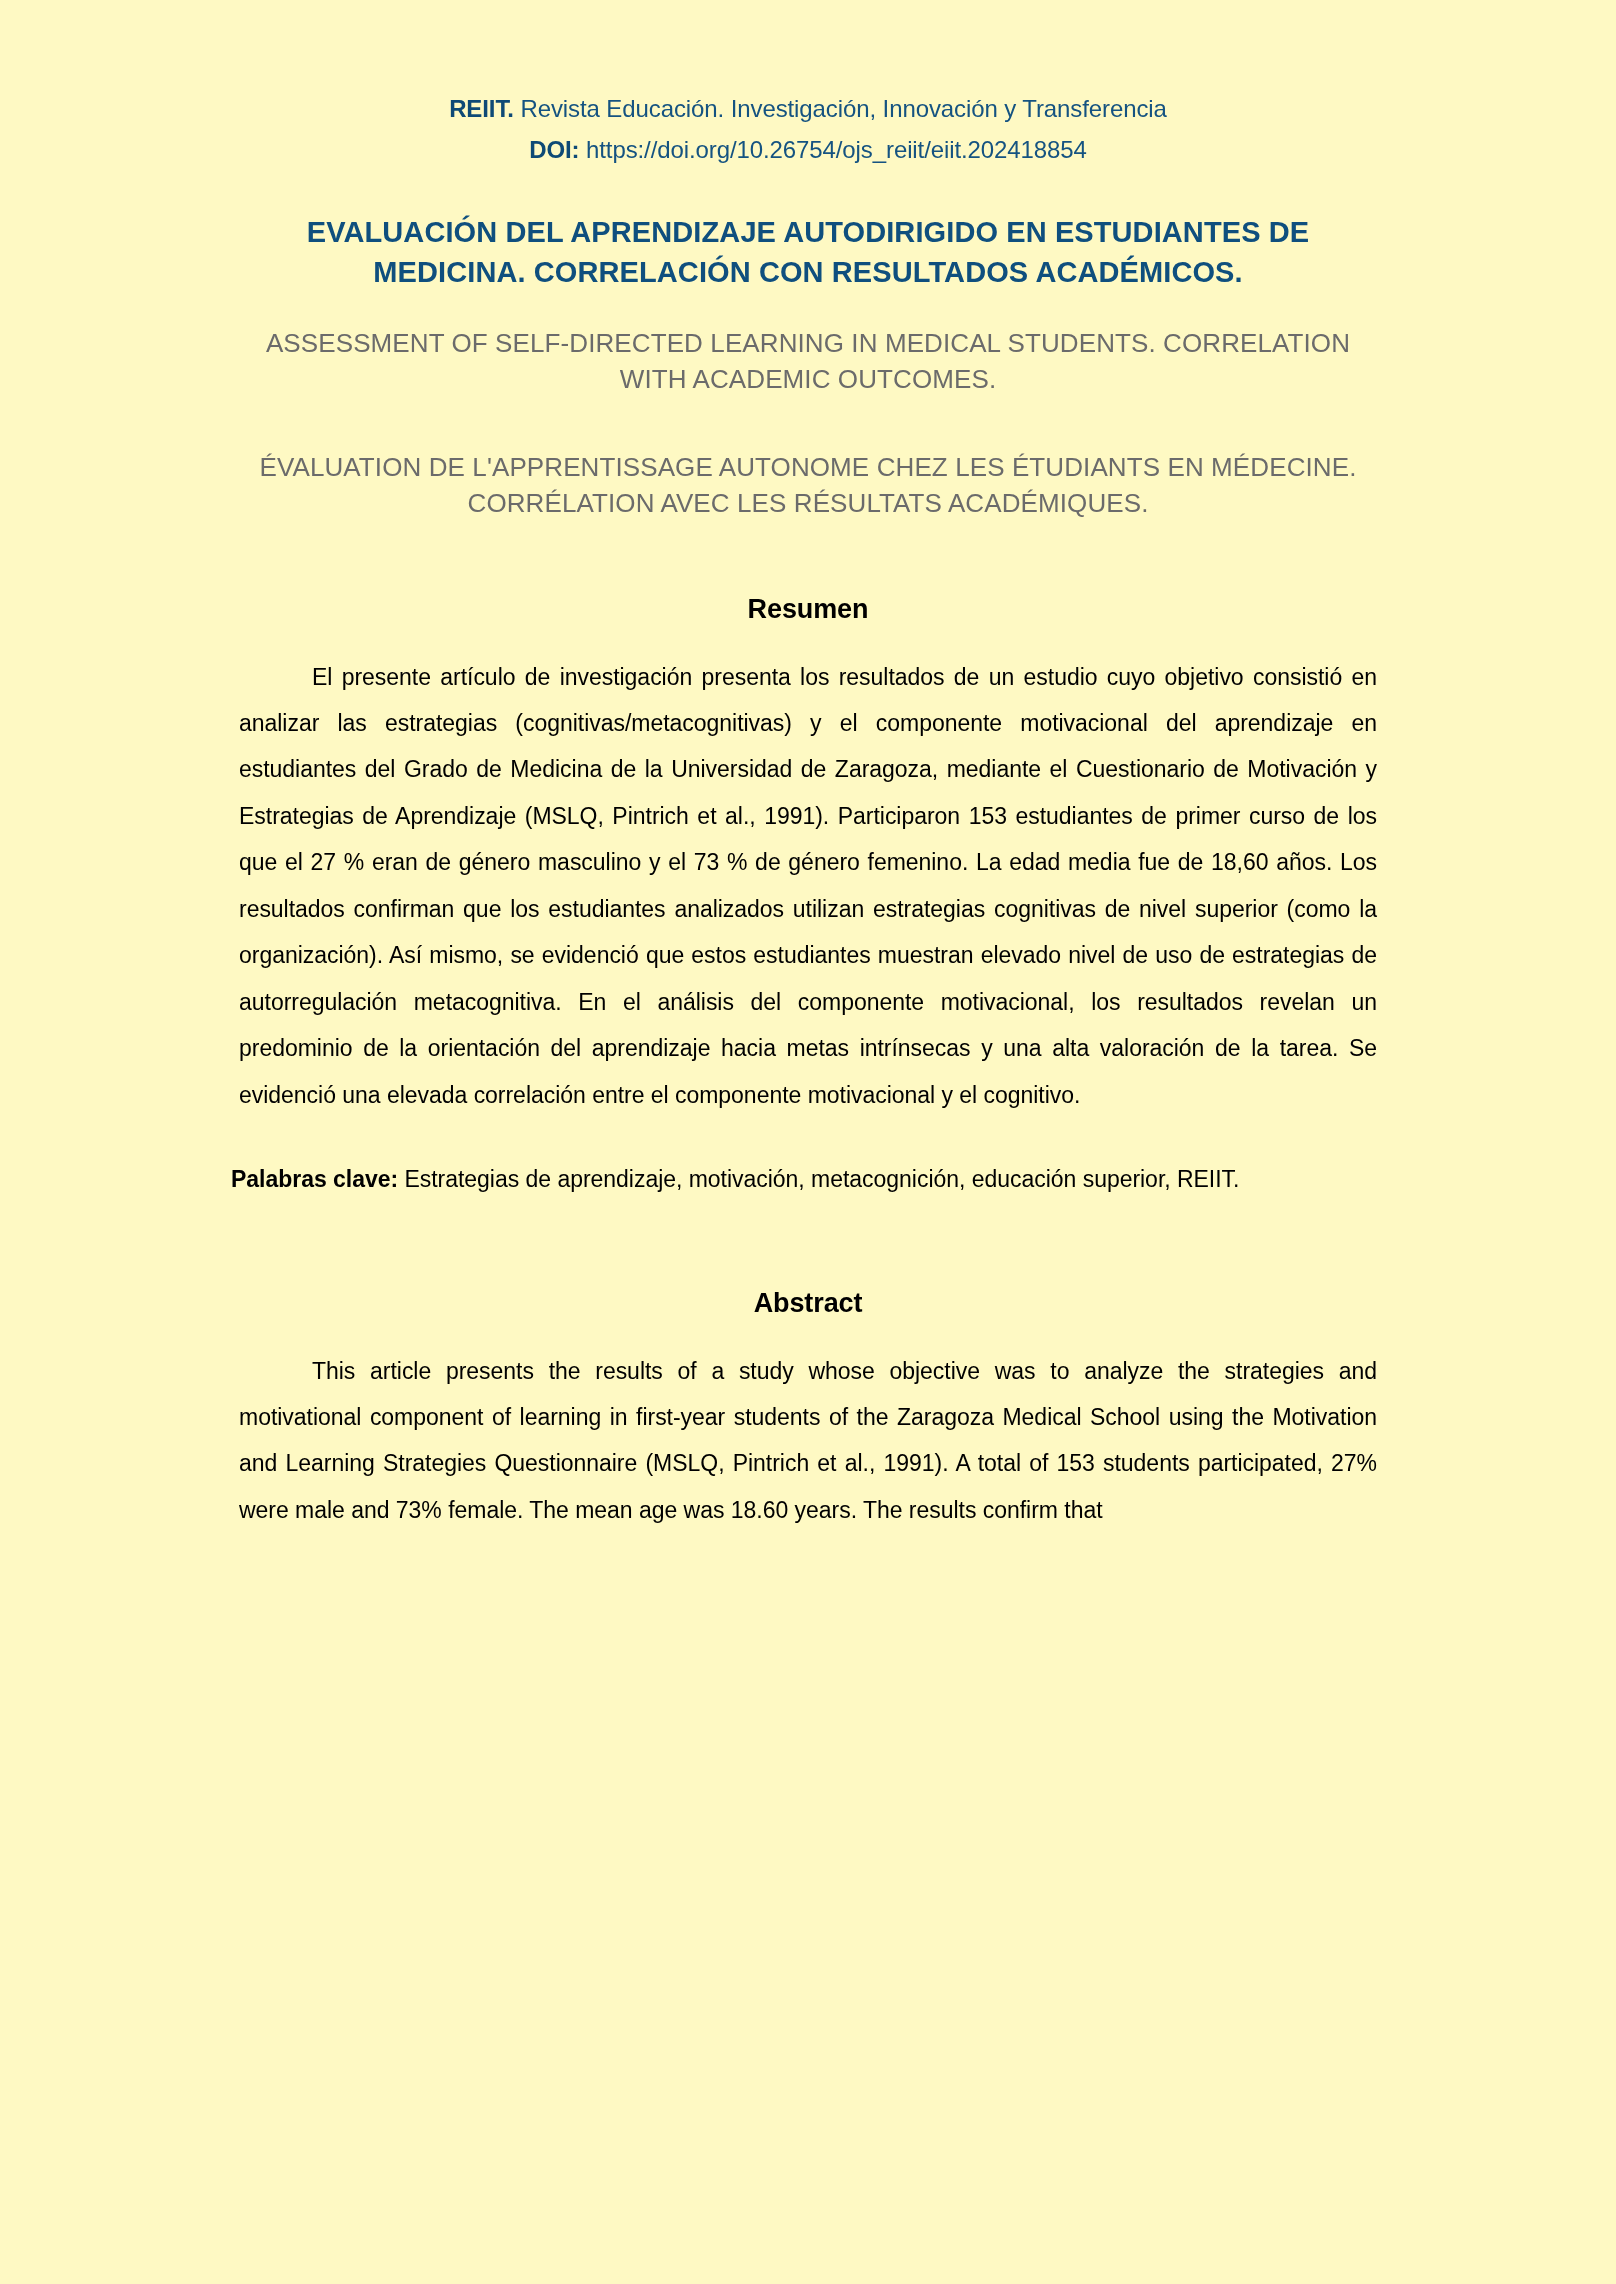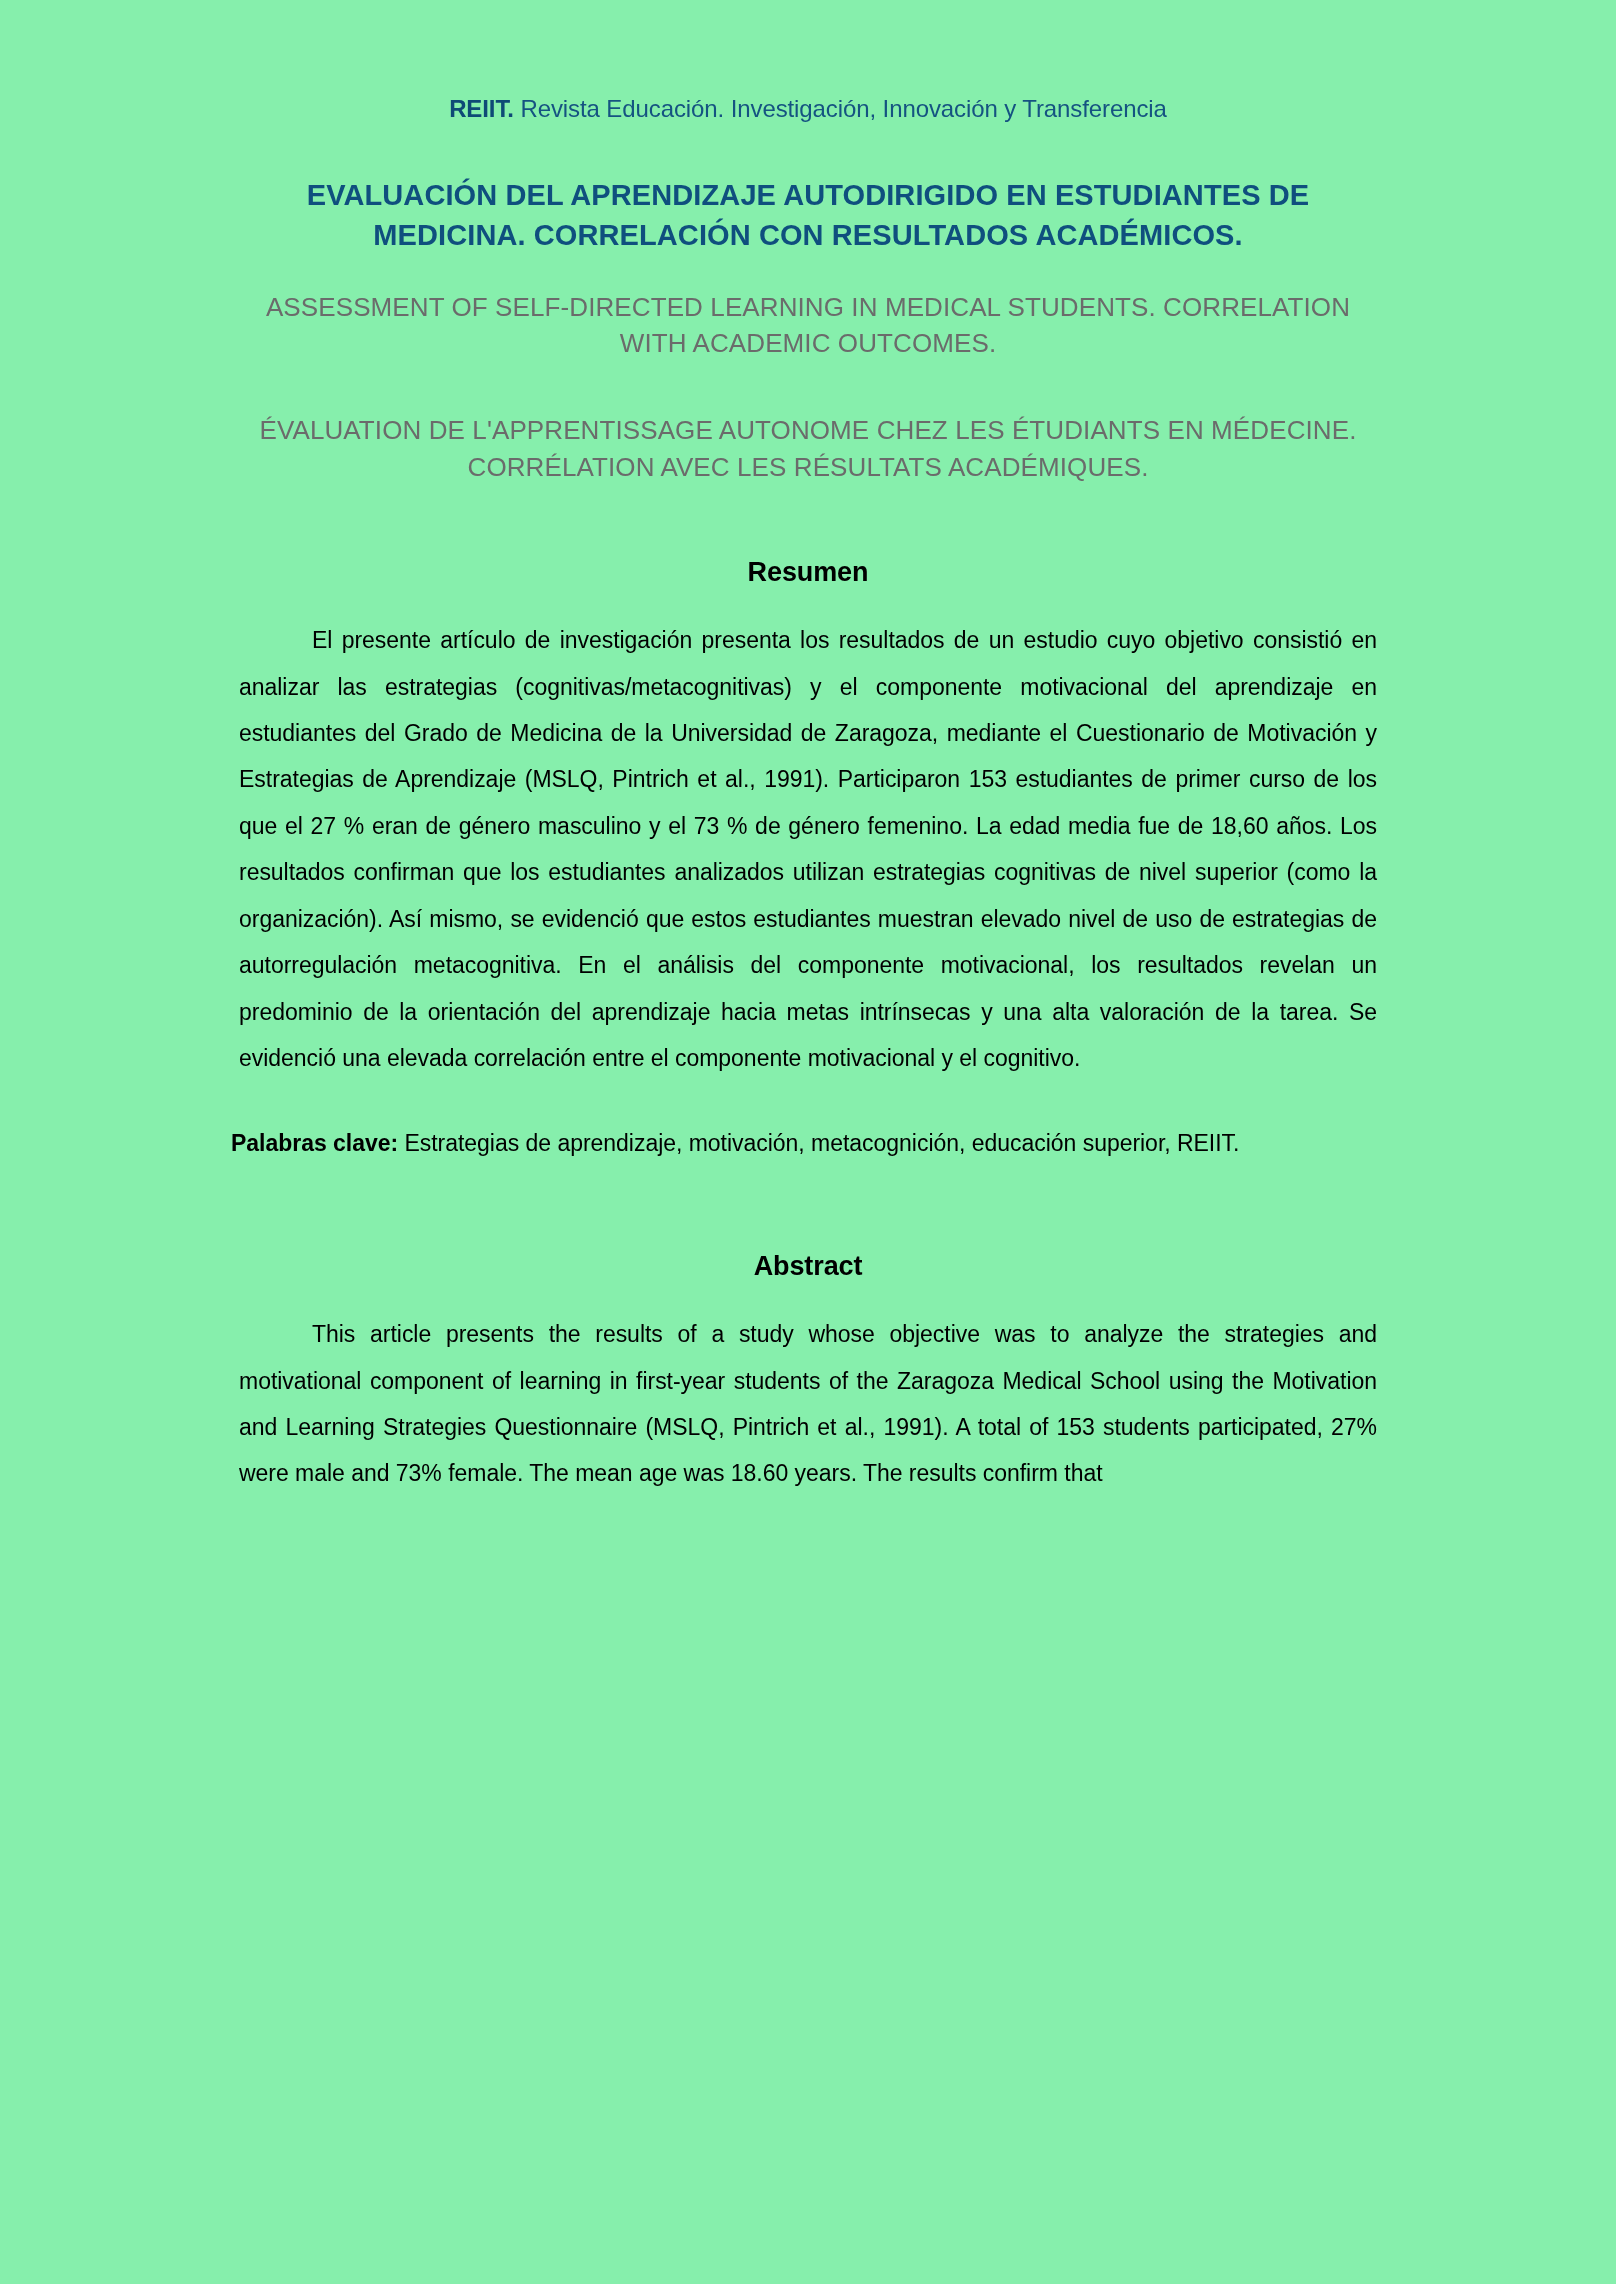--- a/index.html
+++ b/index.html
@@ -10,21 +10,21 @@
 
   body {
     font-family: "Liberation Sans", sans-serif;
     color: #000000;
   }
 
   .page {
     position: relative;
     width: 1617px;
     height: 2284px;
-    background: #86efac;
+    background: #fef9c3;
     box-sizing: border-box;
     overflow: hidden;
   }
 
   
   .column {
     position: absolute;
     left: 231px;
     top: 0;
     width: 1154px;
@@ -155,20 +155,24 @@
 <body>
 
 <div class="page">
   <div class="column">
 
     <div class="journal-header">
       <span class="strong">REIIT.</span>
       <span>Revista Educación. Investigación, Innovación y Transferencia</span>
     </div>
 
+    <div class="doi-line">
+      <span class="strong">DOI:</span>
+      <span>https://doi.org/10.26754/ojs_reiit/eiit.202418854</span>
+    </div>
 
     <h1 class="title-es">EVALUACIÓN DEL APRENDIZAJE AUTODIRIGIDO EN ESTUDIANTES DE MEDICINA. CORRELACIÓN CON RESULTADOS ACADÉMICOS.</h1>
     <h2 class="title-en">ASSESSMENT OF SELF-DIRECTED LEARNING IN MEDICAL STUDENTS. CORRELATION WITH ACADEMIC OUTCOMES.</h2>
     <h2 class="title-fr">ÉVALUATION DE L'APPRENTISSAGE AUTONOME CHEZ LES ÉTUDIANTS EN MÉDECINE. CORRÉLATION AVEC LES RÉSULTATS ACADÉMIQUES.</h2>
 
 
     <div class="section-heading heading-resumen">Resumen</div>
     <p class="body-text indent para-resumen">El presente artículo de investigación presenta los resultados de un estudio cuyo objetivo consistió en analizar las estrategias (cognitivas/metacognitivas) y el componente motivacional del aprendizaje en estudiantes del Grado de Medicina de la Universidad de Zaragoza, mediante el Cuestionario de Motivación y Estrategias de Aprendizaje (MSLQ, Pintrich et al., 1991). Participaron 153 estudiantes de primer curso de los que el 27 % eran de género masculino y el 73 % de género femenino. La edad media fue de 18,60 años. Los resultados confirman que los estudiantes analizados utilizan estrategias cognitivas de nivel superior (como la organización). Así mismo, se evidenció que estos estudiantes muestran elevado nivel de uso de estrategias de autorregulación metacognitiva. En el análisis del componente motivacional, los resultados revelan un predominio de la orientación del aprendizaje hacia metas intrínsecas y una alta valoración de la tarea. Se evidenció una elevada correlación entre el componente motivacional y el cognitivo.</p>
 
     <div class="keywords">

